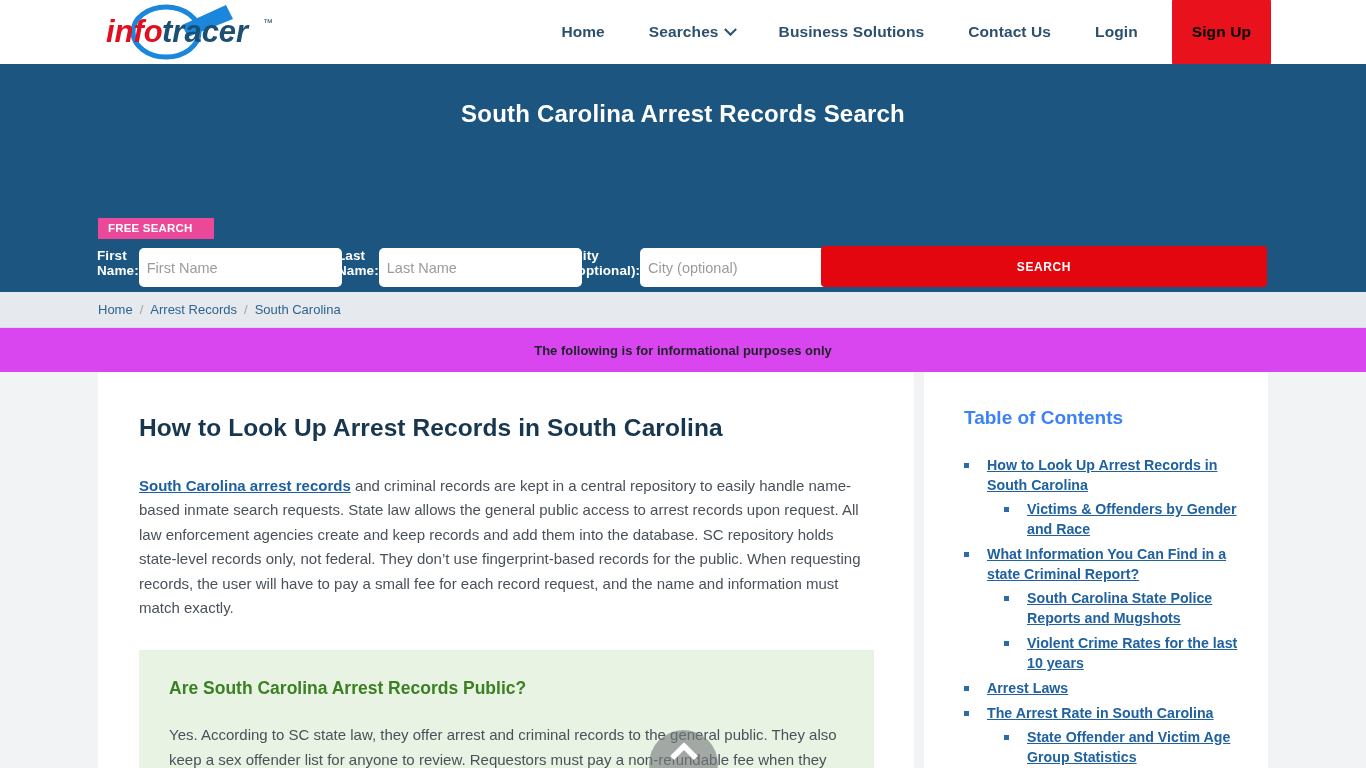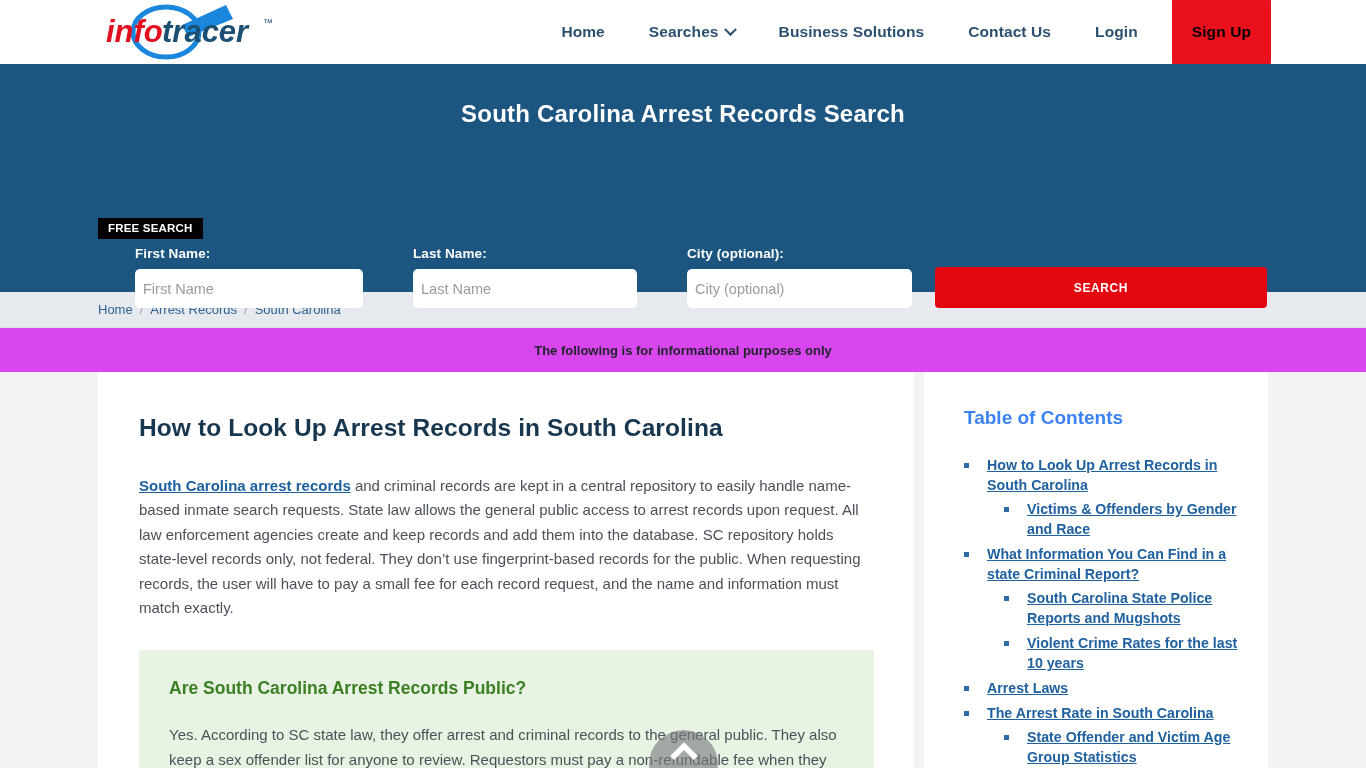--- a/index.html
+++ b/index.html
@@ -80,44 +80,43 @@
     text-align: center;
     color: #ffffff;
     font-size: 24px;
     font-weight: 700;
     padding-top: 36px;
     margin: 0;
     letter-spacing: 0.2px;
   }
   .free-badge {
     display: inline-block;
-    background: #000000;
+    background: #ec4899;
     color: #ffffff;
     font-size: 11.5px;
     font-weight: 700;
-    padding: 4px 10px 5px 10px;
+    padding: 4px 21px 5px 10px;
     letter-spacing: 0.2px;
     position: absolute;
     left: 98px;
     top: 154px;
   }
   .search-form {
     display: flex;
     align-items: flex-end;
     gap: 0;
     position: absolute;
     left: 97px;
     right: 99px;
     top: 182px;
   }
   .field {
     display: flex;
-    flex-direction: column;
+    flex-direction: row;
     margin-right: 12px;
-    margin-left: 38px;
   }
   .f-first  { width: 228px; }
   .f-last   { width: 224px; }
   .f-city   { width: 225px; }
   .f-state  { width: 228px; }
   .field-label {
     color: #ffffff;
     font-size: 13.5px;
     font-weight: 700;
     margin-bottom: 8px;

